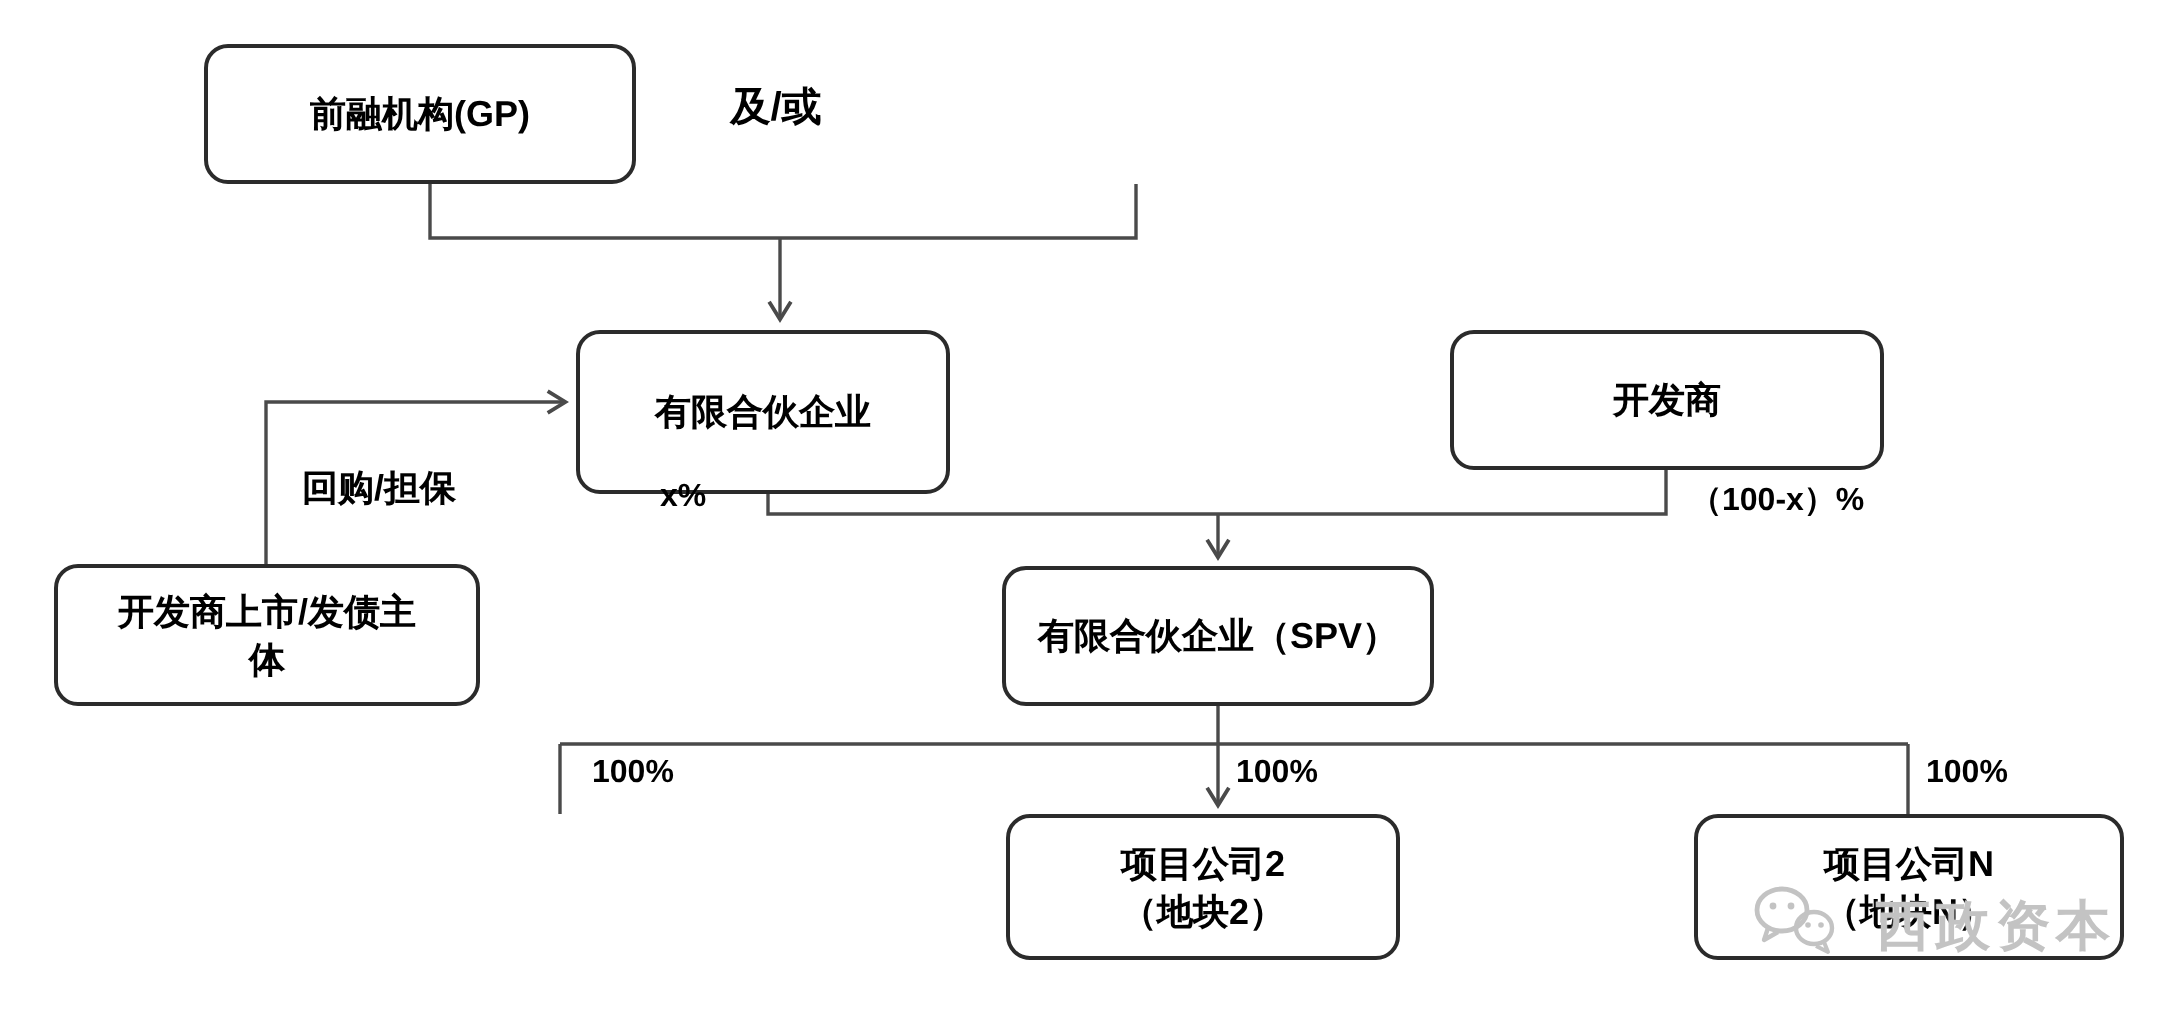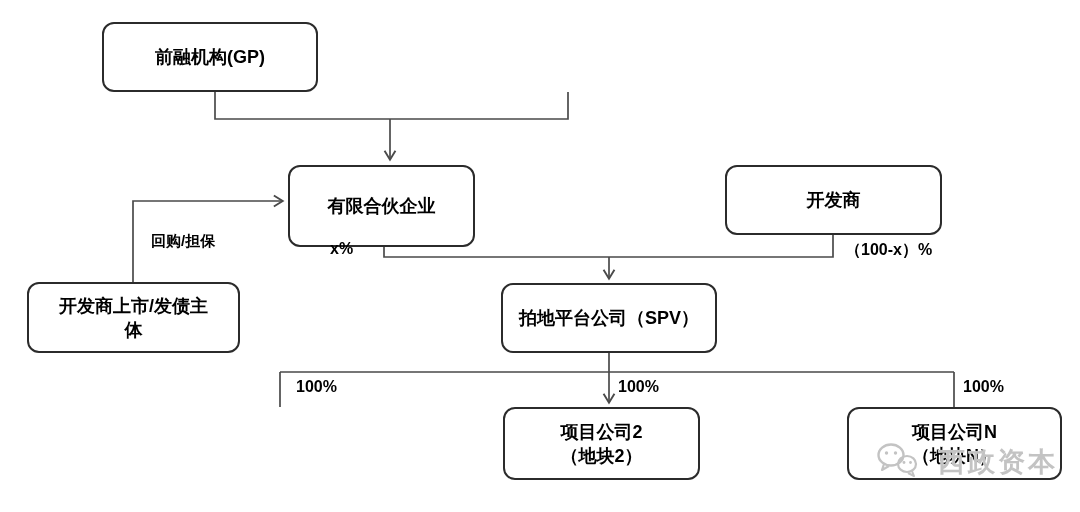--- a/index.html
+++ b/index.html
@@ -42,21 +42,21 @@
     padding: 2px 6px;
   }
   .edge-label {
     position: absolute;
     z-index: 3;
     font-weight: bold;
     color: #000000;
     white-space: nowrap;
   }
   .lbl-andor   { left: 346px; top: 40px;  width: 84px; text-align: center; font-size: 20px; }
-  .lbl-repo    { left: 151px; top: 232px; font-size: 15px; }
+  .lbl-repo    { left: 151px; top: 232px; font-size: 18px; }
   .lbl-xpct    { left: 330px; top: 240px; font-size: 16px; }
   .lbl-100x    { left: 845px; top: 240px; font-size: 16px; }
   .lbl-pct1    { left: 296px; top: 378px; font-size: 16px; }
   .lbl-pct2    { left: 618px; top: 378px; font-size: 16px; }
   .lbl-pct3    { left: 963px; top: 378px; font-size: 16px; }
 
   .node-gp          { left: 102px; top: 22px;  width: 216px; height: 70px; }
   .node-lp          { left: 453px; top: 22px;  width: 219px; height: 70px; }
   .node-partnership { left: 288px; top: 165px; width: 187px; height: 82px; }
   .node-developer   { left: 725px; top: 165px; width: 217px; height: 70px; text-align: right; }
@@ -102,28 +102,29 @@
 
     <path d="M390,119 V159" fill="none" stroke="#4a4a4a" stroke-width="1.7" marker-end="url(#arrow)"></path>
     <path d="M133,282 V201 H282" fill="none" stroke="#4a4a4a" stroke-width="1.7" marker-end="url(#arrow)"></path>
     <path d="M609,257 V278" fill="none" stroke="#4a4a4a" stroke-width="1.7" marker-end="url(#arrow)"></path>
     <path d="M609,372 V402" fill="none" stroke="#4a4a4a" stroke-width="1.7" marker-end="url(#arrow)"></path>
   </svg>
 
   <div class="node node-gp">前融机构(GP)</div>
   <div class="node node-partnership">有限合伙企业</div>
   <div class="node node-developer">开发商</div>
-  <div class="node node-spv">拍地平台公司（SPV）</div>
+  <div class="node node-spv">有限合伙企业（SPV）</div>
   <div class="node node-issuer">开发商上市/发债主
 体</div>
   <div class="node node-p2">项目公司2
 （地块2）</div>
   <div class="node node-pn">项目公司N
 （地块N）</div>
 
+  <div class="edge-label lbl-andor">及/或</div>
   <div class="edge-label lbl-repo">回购/担保</div>
   <div class="edge-label lbl-xpct">x%</div>
   <div class="edge-label lbl-100x">（100-x）%</div>
   <div class="edge-label lbl-pct1">100%</div>
   <div class="edge-label lbl-pct2">100%</div>
   <div class="edge-label lbl-pct3">100%</div>
 
   <div class="watermark">
     <span>
       <svg width="42" height="36" viewBox="0 0 42 36" xmlns="http://www.w3.org/2000/svg">

